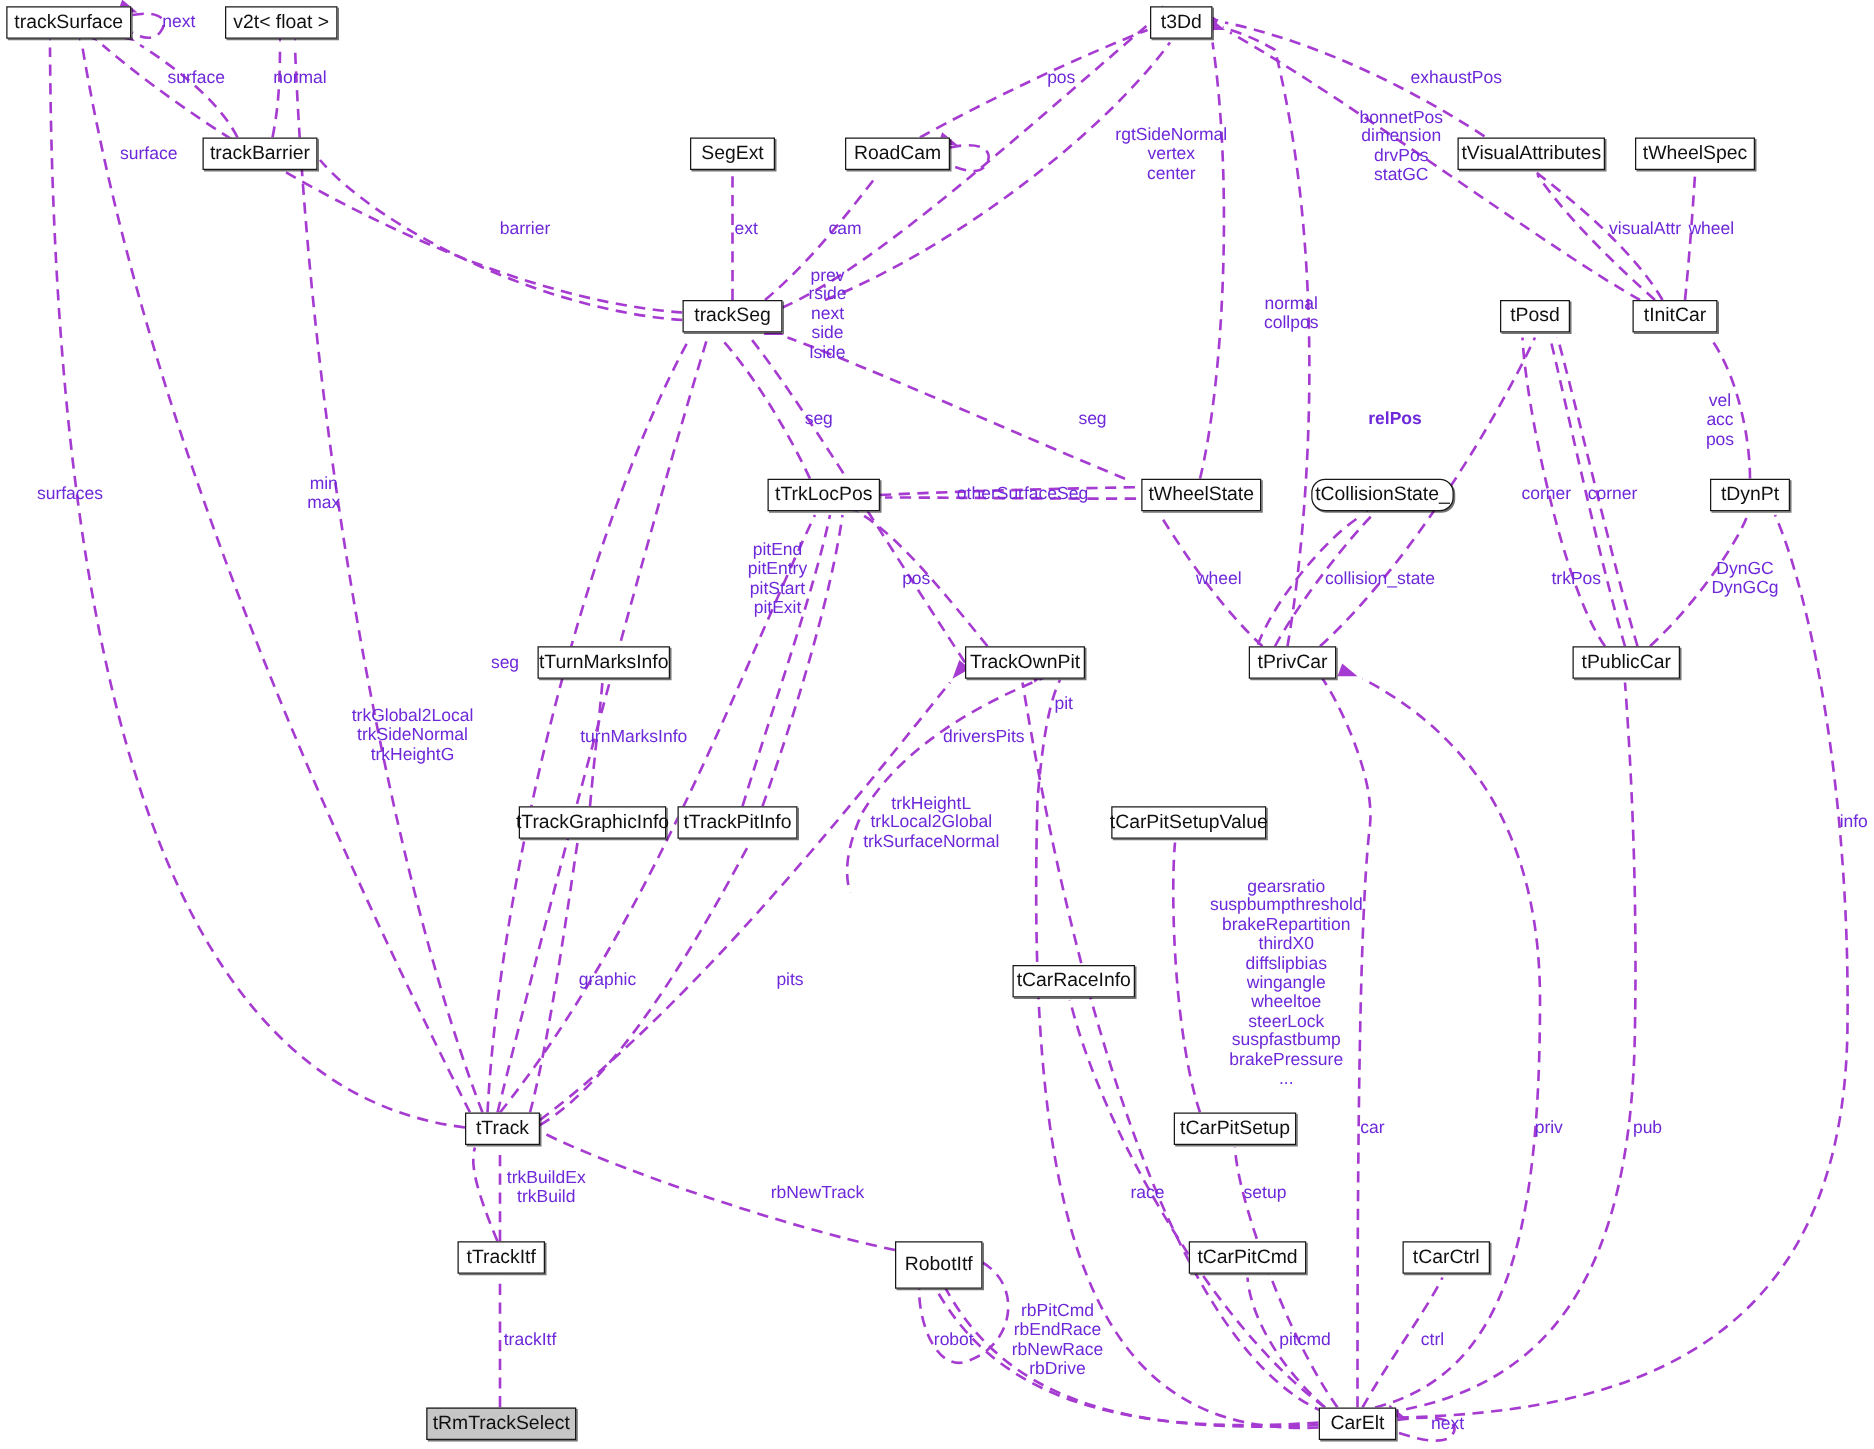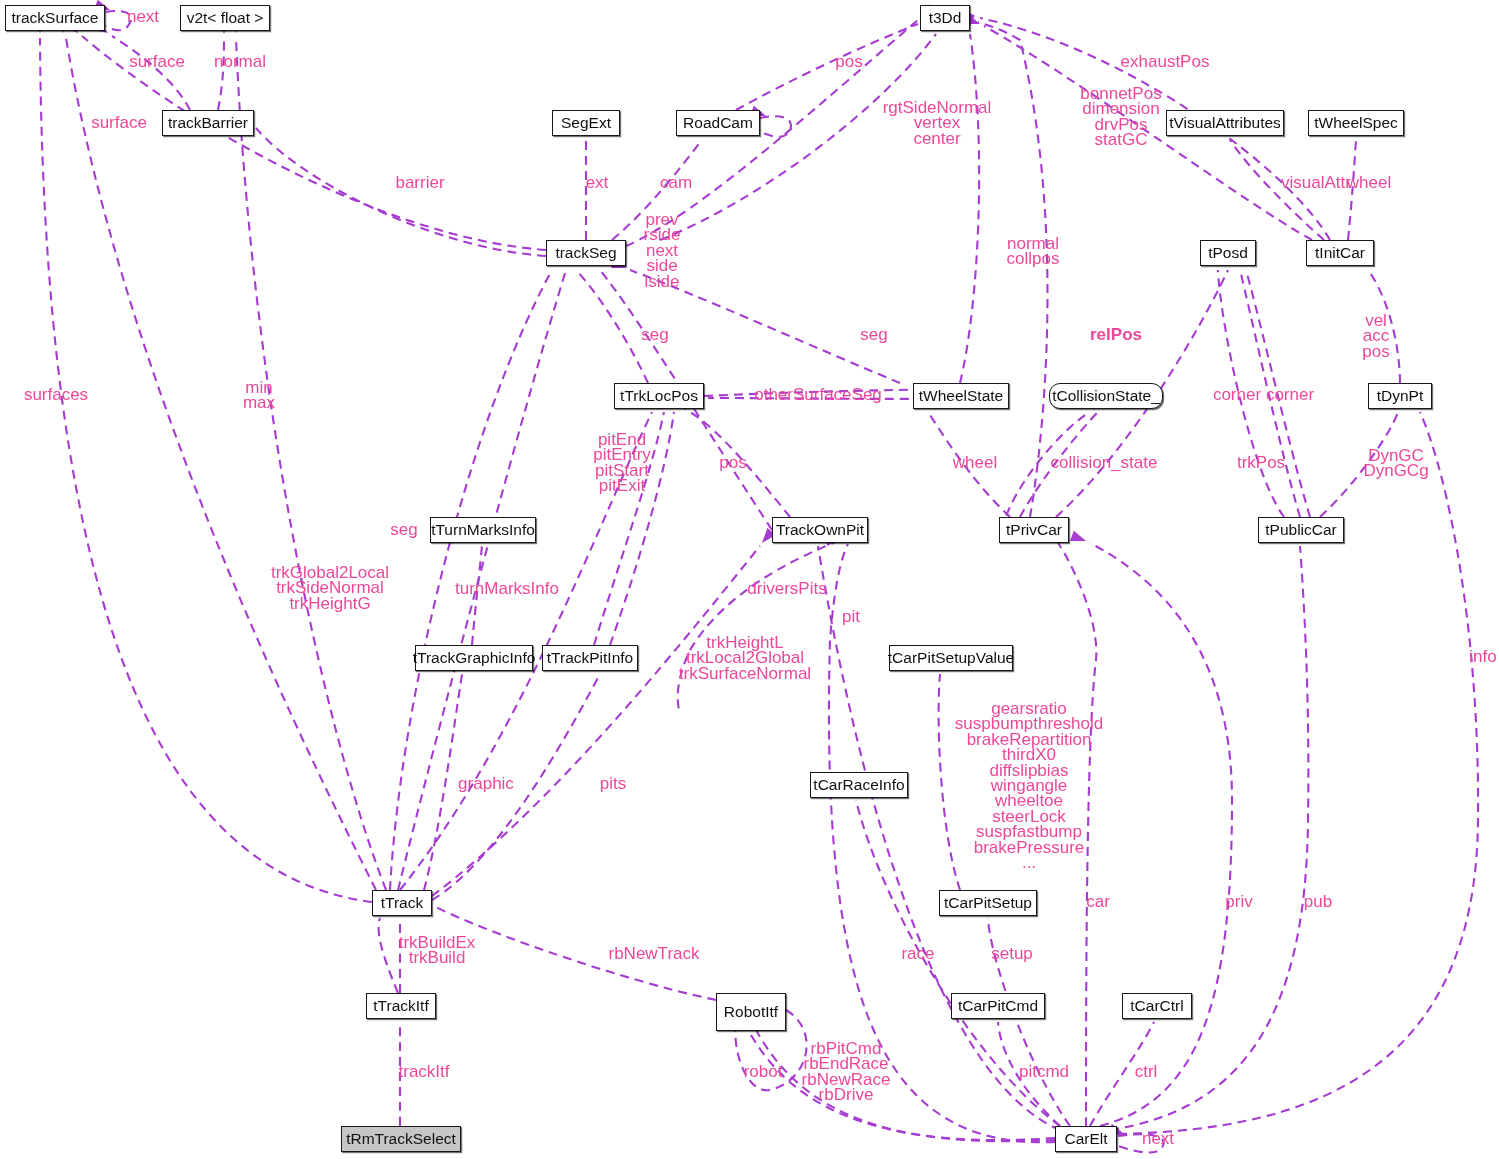--- a/index.html
+++ b/index.html
@@ -43,22 +43,22 @@
     align-items: center;
     justify-content: center;
     white-space: nowrap;
     box-shadow: 1.2px 1.2px 0 rgba(0,0,0,0.55);
   }
   .node.highlight {
     background: #c6c6c6;
   }
   .edge-label {
     position: absolute;
-    color: #ec4899;
-    font-size: 17px;
+    color: #6d28d9;
+    font-size: 14px;
     line-height: 15.4px;
     white-space: pre;
     text-align: center;
     transform: translate(-50%, -50%);
   }
 </style>
 </head>
 <body>
 
 <div id="diagram-root">
@@ -333,38 +333,38 @@
       <div class="edge-label" style="left: 975px; top: 463px;">wheel</div>
       <div class="edge-label" style="left: 1104px; top: 463px;">collision_state</div>
       <div class="edge-label" style="left: 1261px; top: 463px;">trkPos</div>
       <div class="edge-label" style="left: 1396px; top: 463px;">DynGC
 DynGCg</div>
       <div class="edge-label" style="left: 404px; top: 530px;">seg</div>
       <div class="edge-label" style="left: 330px; top: 588px;">trkGlobal2Local
 trkSideNormal
 trkHeightG</div>
       <div class="edge-label" style="left: 787px; top: 589px;">driversPits</div>
-      <div class="edge-label" style="left: 851px; top: 617px; text-align: center;">pit</div>
+      <div class="edge-label" style="left: 851px; top: 563px; text-align: center;">pit</div>
       <div class="edge-label" style="left: 507px; top: 589px;">turnMarksInfo</div>
       <div class="edge-label" style="left: 745px; top: 658px;">trkHeightL
 trkLocal2Global
 trkSurfaceNormal</div>
       <div class="edge-label" style="left: 1029px; top: 786px;">gearsratio
 suspbumpthreshold
 brakeRepartition
 thirdX0
 diffslipbias
 wingangle
 wheeltoe
 steerLock
 suspfastbump
 brakePressure
 ...</div>
       <div class="edge-label" style="left: 486px; top: 784px;">graphic</div>
-      <div class="edge-label" style="left: 613px; top: 784px;">pits</div>
+      <div class="edge-label" style="left: 632px; top: 784px;">pits</div>
       <div class="edge-label" style="left: 1098px; top: 902px;">car</div>
       <div class="edge-label" style="left: 1239px; top: 902px;">priv</div>
       <div class="edge-label" style="left: 1318px; top: 902px;">pub</div>
       <div class="edge-label" style="left: 1483px; top: 657px;">info</div>
       <div class="edge-label" style="left: 918px; top: 954px;">race</div>
       <div class="edge-label" style="left: 1012px; top: 954px;">setup</div>
       <div class="edge-label" style="left: 437px; top: 950px;">trkBuildEx
 trkBuild</div>
       <div class="edge-label" style="left: 654px; top: 954px;">rbNewTrack</div>
       <div class="edge-label" style="left: 424px; top: 1072px;">trackItf</div>

